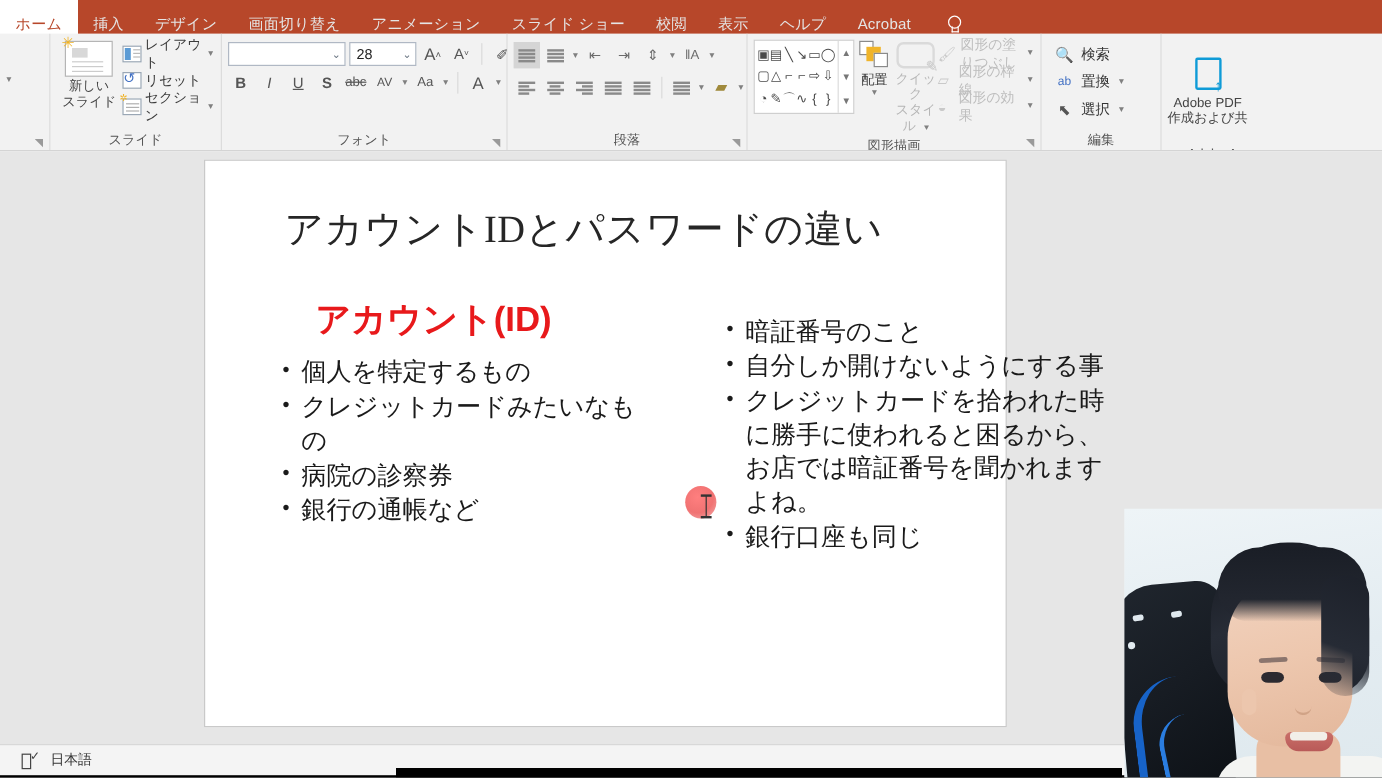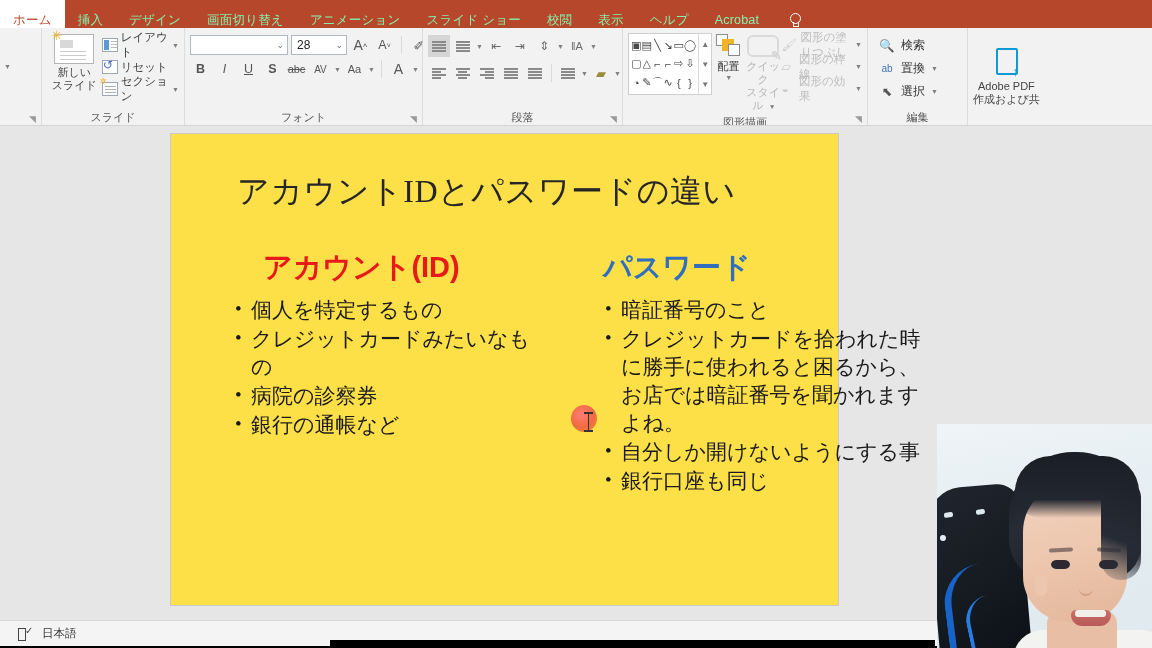--- a/index.html
+++ b/index.html
@@ -14,21 +14,21 @@
   
   .ribbon-tabs {
     position: absolute; top: 0; left: 0; width: 1152px; height: 40px;
     background: #b7472a;
     display: flex; align-items: stretch;
     overflow: hidden;
   }
   .tab {
     display: flex; align-items: center; justify-content: center;
     padding: 0 13px;
-    color: #86efac;
+    color: #e5e5e5;
     font-size: 12.5px;
     white-space: nowrap;
     letter-spacing: .2px;
   }
   .tab.active {
     background: #ffffff;
     color: #b7472a;
   }
   .tellme {
     display: flex; align-items: center; gap: 7px;
@@ -207,21 +207,21 @@
   }
   .acro-ic:after { content: "\2191"; position: absolute; right: 4px; bottom: 1px; font-size: 13px; color: #0f9bd7; font-weight: bold; }
 
   
   .workspace {
     position: absolute; top: 126px; left: 0; width: 1152px; height: 494px;
     background: #e6e6e6;
   }
   .slide {
     position: absolute; left: 170px; top: 7px; width: 668px; height: 473px;
-    background: #fde047; border: 1px solid #c9c9c9;
+    background: #ffffff; border: 1px solid #c9c9c9;
     width: 669px;
   }
   .slide-title {
     position: absolute; left: 66px; top: 36px; width: 580px;
     font-size: 32px; color: #262626; letter-spacing: .5px; white-space: nowrap;
     font-family: "Liberation Serif", "DejaVu Serif", serif;
   }
   .col { position: absolute; top: 116px; }
   .col-left { left: 62px; width: 312px; }
   .col-right { left: 432px; width: 330px; }
@@ -724,25 +724,24 @@
         <div class="col-head" style="color:#e8191b;margin-left:30px;">アカウント(ID)</div>
         <ul>
           <li>個人を特定するもの</li>
           <li>クレジットカードみたいなもの</li>
           <li>病院の診察券</li>
           <li>銀行の通帳など</li>
         </ul>
       </div>
 
       <div class="col col-right">
-        <div class="col-head" style="color:#2f6fbd;">パスワード</div>
         <ul>
           <li>暗証番号のこと</li>
+          <li>自分しか開けないようにする事</li>
           <li>クレジットカードを拾われた時に勝手に使われると困るから、お店では暗証番号を聞かれますよね。</li>
-          <li>自分しか開けないようにする事</li>
           <li>銀行口座も同じ</li>
         </ul>
       </div>
 
       <div class="click-dot"></div>
       <div class="ibeam"></div>
     </div>
   </div>
 
   <div class="statusbar">

